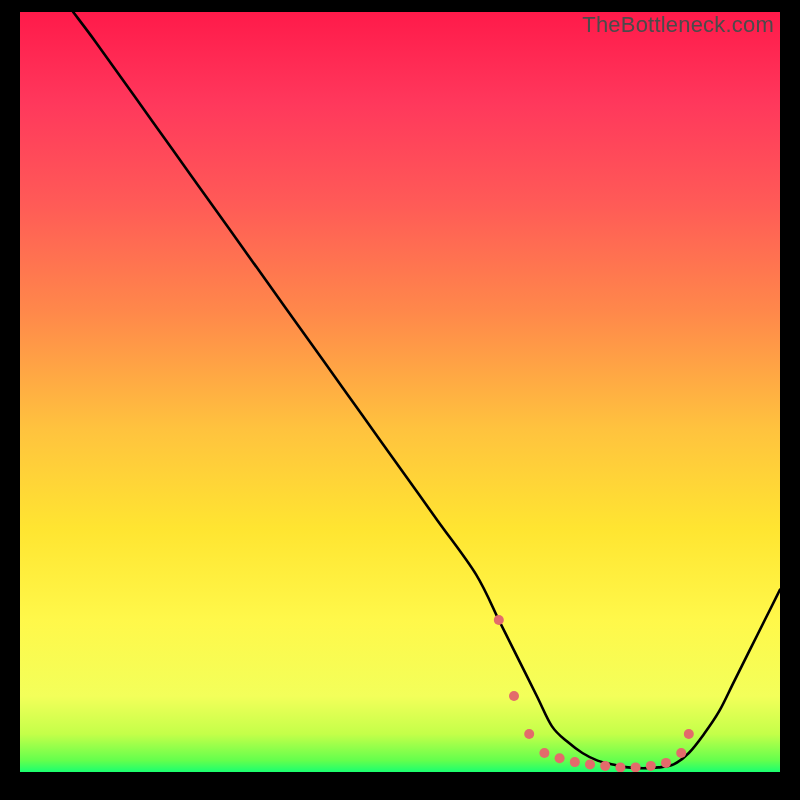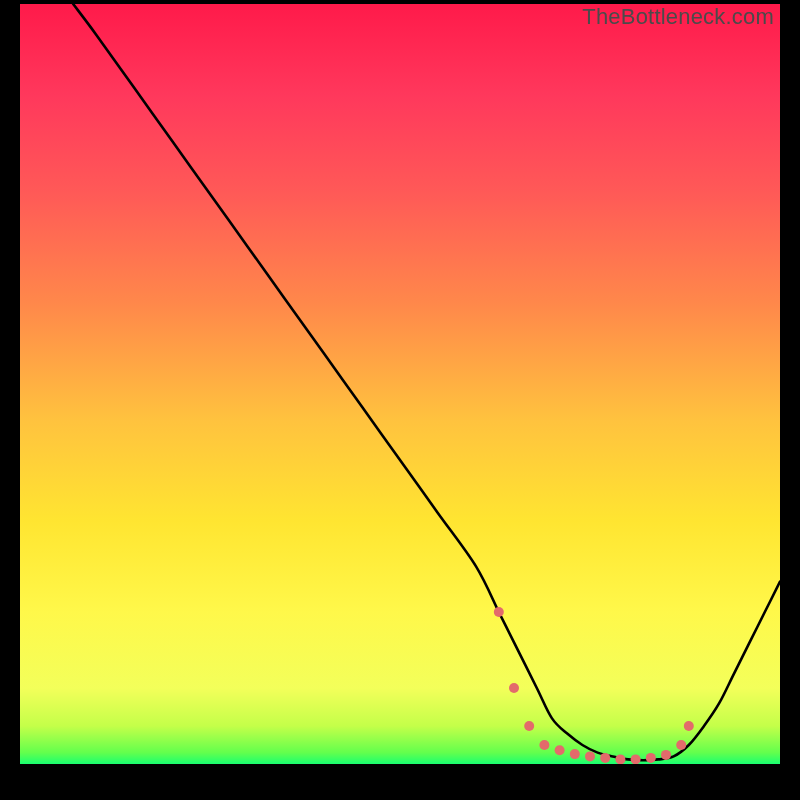--- a/index.html
+++ b/index.html
@@ -7,21 +7,21 @@
     padding: 0;
     width: 800px;
     height: 800px;
     background: #000;
     font-family: Arial, Helvetica, sans-serif;
     overflow: hidden;
   }
   .frame {
     position: absolute;
     left: 20px;
-    top: 4px;
+    top: 12px;
     width: 760px;
     height: 760px;
     background: #000;
   }
   .gradient {
     position: absolute;
     left: 0;
     top: 0;
     width: 760px;
     height: 760px;

